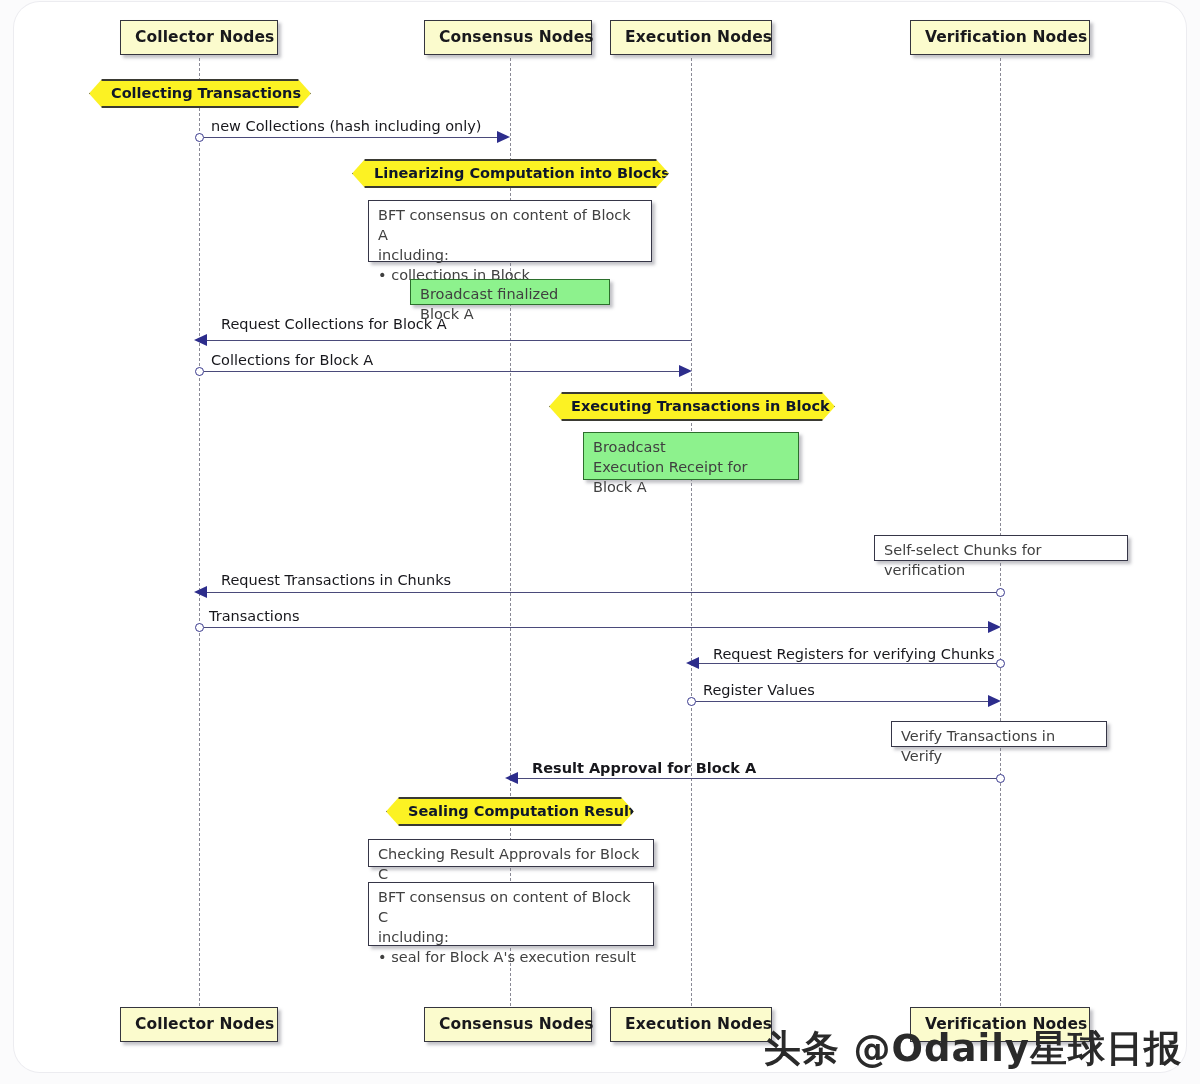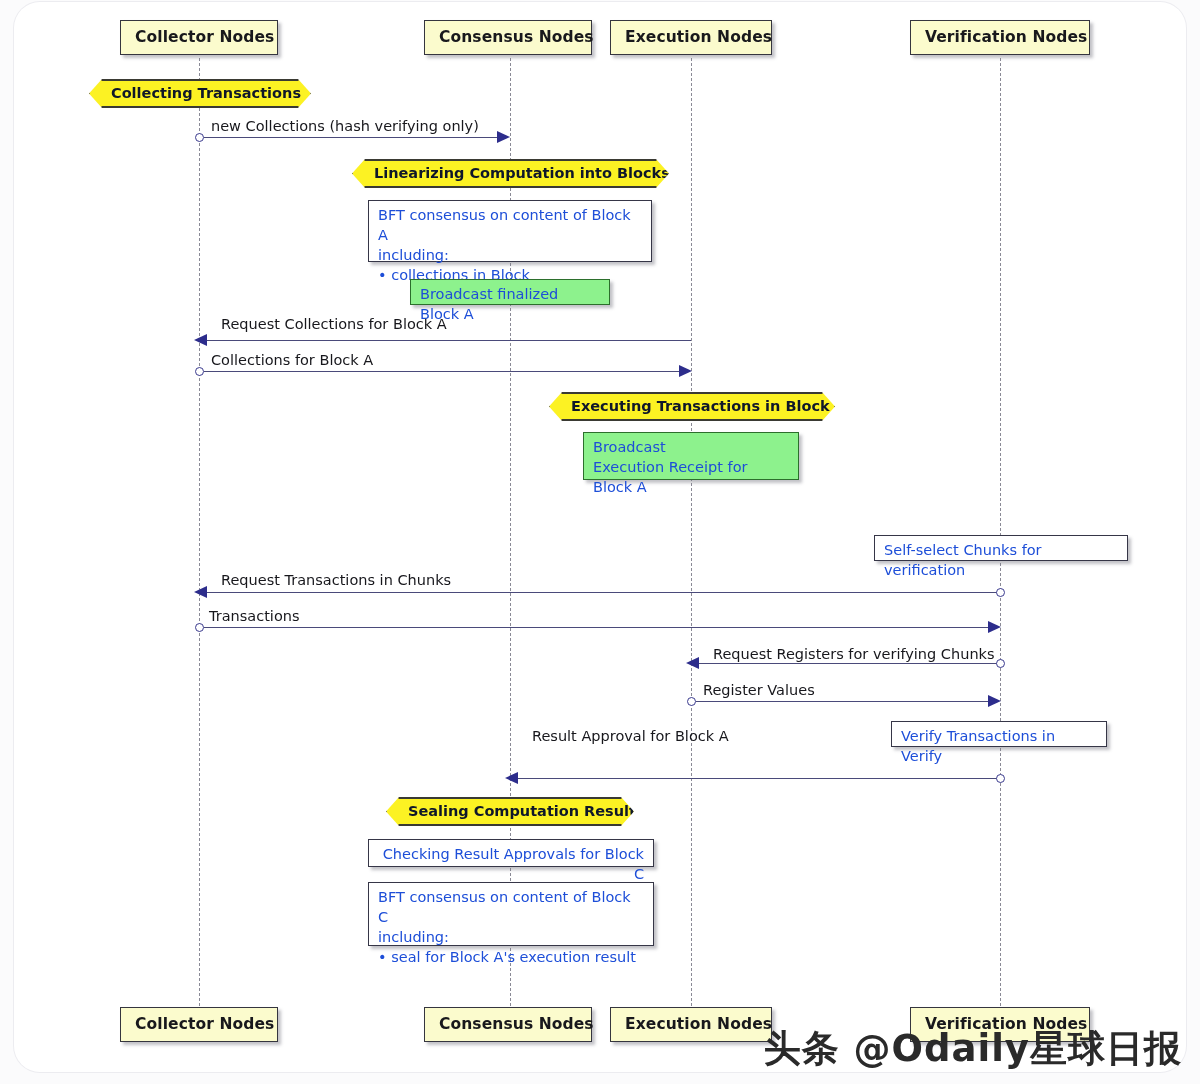--- a/index.html
+++ b/index.html
@@ -97,21 +97,21 @@
     box-shadow: inset 0 0 0 1px #3a3a33;
     pointer-events: none;
   }
 
   
   .note {
     position: absolute;
     box-sizing: border-box;
     background: #ffffff;
     border: 1px solid #363647;
-    color: #1d4ed8;
+    color: #404040;
     font-size: 14.5px;
     line-height: 20px;
     padding: 4px 9px 5px 9px;
     white-space: pre-line;
     box-shadow: 3px 3px 3px rgba(120,120,130,.45);
     z-index: 4;
   }
   .note.green {
     background: #8df28d;
     border-color: #2c6f2c;
@@ -183,21 +183,21 @@
     <div class="lifeline" style="left:691px;"></div>
     <div class="lifeline" style="left:1000px;"></div>
 
     <div class="participant" style="left:120px; top:20px; width:158px;">Collector Nodes</div>
     <div class="participant" style="left:424px; top:20px; width:168px;">Consensus Nodes</div>
     <div class="participant" style="left:610px; top:20px; width:162px;">Execution Nodes</div>
     <div class="participant" style="left:910px; top:20px; width:180px;">Verification Nodes</div>
 
     <div class="divider" style="left:89px; top:79px; width:222px;">Collecting Transactions</div>
 
-    <div class="msg-label" style="left:211px; top:118px;">new Collections (hash verifying only)</div>
+    <div class="msg-label" style="left:211px; top:118px;">new Collections (hash including only)</div>
     <div class="src-dot" style="left:195px; top:133px;"></div>
     <div class="msg-line" style="left:204px; top:137px; width:294px;"></div>
     <div class="arrow-head right" style="left:497px; top:131px;"></div>
 
     <div class="divider" style="left:352px; top:159px; width:317px;">Linearizing Computation into Blocks</div>
 
     <div class="note" style="left:368px; top:200px; width:284px; height:62px;">BFT consensus on content of Block A
 including:
  • collections in Block</div>
 
@@ -235,28 +235,28 @@
     <div class="msg-line" style="left:698px; top:663px; width:299px;"></div>
     <div class="arrow-head left" style="left:686px; top:657px;"></div>
 
     <div class="msg-label" style="left:703px; top:682px;">Register Values</div>
     <div class="src-dot" style="left:687px; top:697px;"></div>
     <div class="msg-line" style="left:696px; top:701px; width:293px;"></div>
     <div class="arrow-head right" style="left:988px; top:695px;"></div>
 
     <div class="note" style="left:891px; top:721px; width:216px; height:26px;">Verify Transactions in Verify</div>
 
-    <div class="msg-label" style="left:532px; top:728px;">Result Approval for Block A</div>
+    <div class="msg-label" style="left:532px; top:760px;font-weight:bold;">Result Approval for Block A</div>
     <div class="src-dot" style="left:996px; top:774px;"></div>
     <div class="msg-line" style="left:517px; top:778px; width:480px;"></div>
     <div class="arrow-head left" style="left:505px; top:772px;"></div>
 
     <div class="divider" style="left:386px; top:797px; width:248px;">Sealing Computation Result</div>
 
-    <div class="note" style="left:368px; top:839px; width:286px; height:28px;text-align:right;">Checking Result Approvals for Block C</div>
+    <div class="note" style="left:368px; top:839px; width:286px; height:28px;">Checking Result Approvals for Block C</div>
 
     <div class="note" style="left:368px; top:882px; width:286px; height:64px;">BFT consensus on content of Block C
 including:
  • seal for Block A's execution result</div>
 
 
     <div class="participant" style="left:120px; top:1007px; width:158px;">Collector Nodes</div>
     <div class="participant" style="left:424px; top:1007px; width:168px;">Consensus Nodes</div>
     <div class="participant" style="left:610px; top:1007px; width:162px;">Execution Nodes</div>
     <div class="participant" style="left:910px; top:1007px; width:180px;">Verification Nodes</div>

